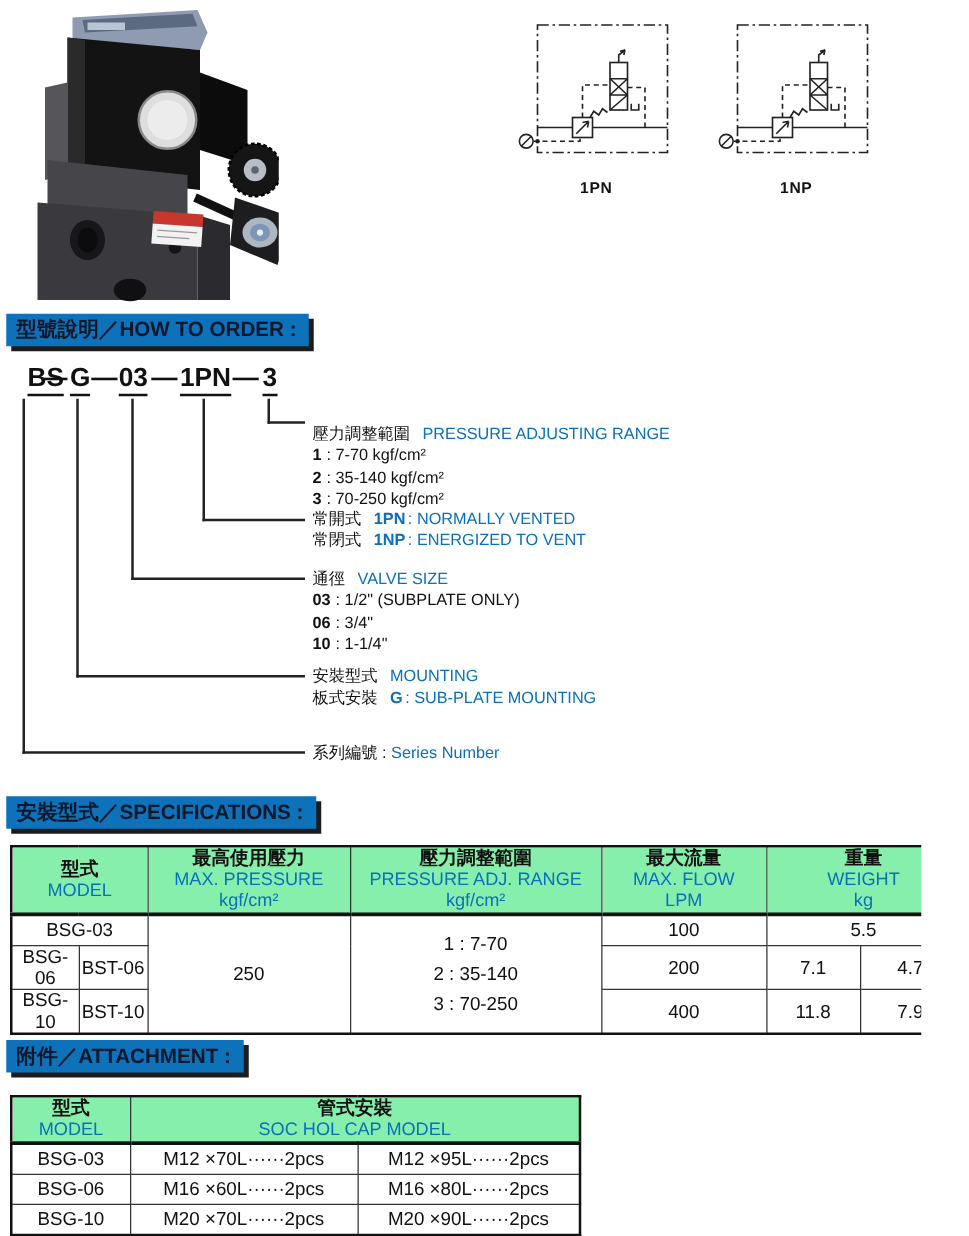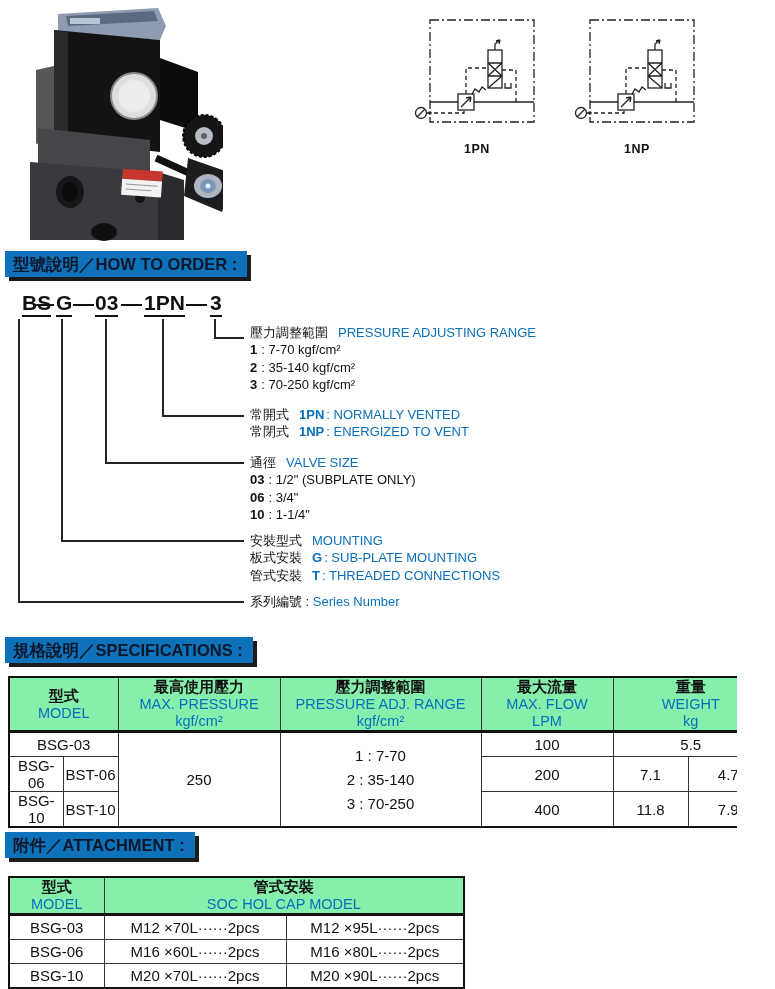--- a/index.html
+++ b/index.html
@@ -151,21 +151,21 @@
   <div class="hline" style="left:214px;top:337px;width:30px"></div>
   <div class="vline" style="left:162px;top:319px;height:98px"></div>
   <div class="hline" style="left:162px;top:415px;width:82px"></div>
   <div class="vline" style="left:105px;top:319px;height:145px"></div>
   <div class="hline" style="left:105px;top:462px;width:139px"></div>
   <div class="vline" style="left:61px;top:319px;height:223px"></div>
   <div class="hline" style="left:61px;top:540px;width:183px"></div>
   <div class="vline" style="left:18px;top:319px;height:284px"></div>
   <div class="hline" style="left:18px;top:601px;width:226px"></div>
 
-  <div class="ob" style="top:324px">
+  <div class="ob" style="top:338px">
     <div>
       <span class="zh zlab">壓力調整範圍</span><span class="en">PRESSURE ADJUSTING RANGE</span>
     </div>
     <div><span class="bb">1</span><span>: 7-70 kgf/cm²</span></div>
     <div><span class="bb">2</span><span>: 35-140 kgf/cm²</span></div>
     <div><span class="bb">3</span><span>: 70-250 kgf/cm²</span></div>
   </div>
 
   <div class="ob" style="top:406px">
     <div><span class="zh zlab">常開式</span><span class="be">1PN</span><span class="en">: NORMALLY VENTED</span></div>
@@ -179,28 +179,27 @@
     <div><span class="bb">03</span><span>: 1/2" (SUBPLATE ONLY)</span></div>
     <div><span class="bb">06</span><span>: 3/4"</span></div>
     <div><span class="bb">10</span><span>: 1-1/4"</span></div>
   </div>
 
   <div class="ob" style="top:532px">
     <div>
       <span class="zh zlab">安裝型式</span><span class="en">MOUNTING</span>
     </div>
     <div><span class="zh zlab">板式安裝</span><span class="be">G</span><span class="en">: SUB-PLATE MOUNTING</span></div>
-    <div><span class="zh zlab">管式安裝</span><span class="be">T</span><span class="en">: THREADED CONNECTIONS</span></div>
   </div>
 
   <div class="ob" style="top:593px">
     <div><span class="zh">系列編號 :</span> <span class="en">Series Number</span></div>
   </div>
 
-  <div class="bar" style="left:5px;top:637px">規格說明／SPECIFICATIONS :</div>
+  <div class="bar" style="left:5px;top:637px">安裝型式／SPECIFICATIONS :</div>
 
   <table class="spec">
     <colgroup>
       <col style="width:54px">
         <col style="width:55px">
         <col style="width:162px">
       <col style="width:201px">
         <col style="width:132px">
         <col style="width:75px">
         <col style="width:81px">

